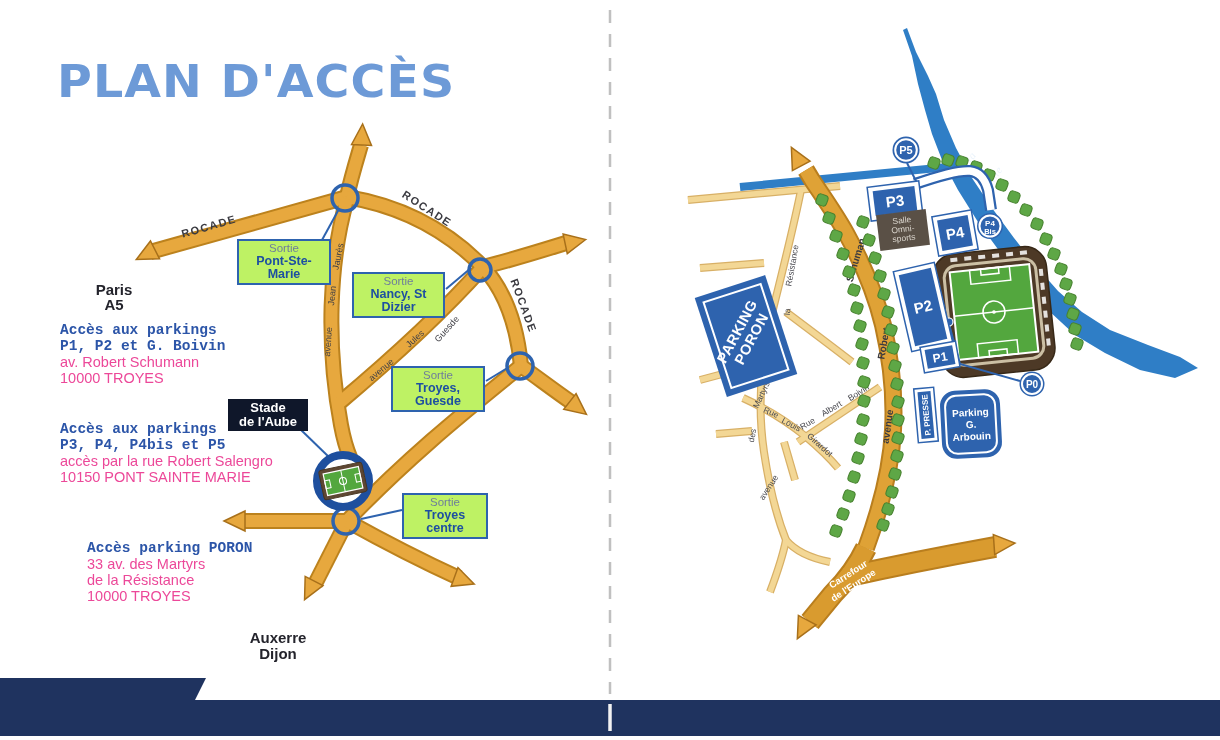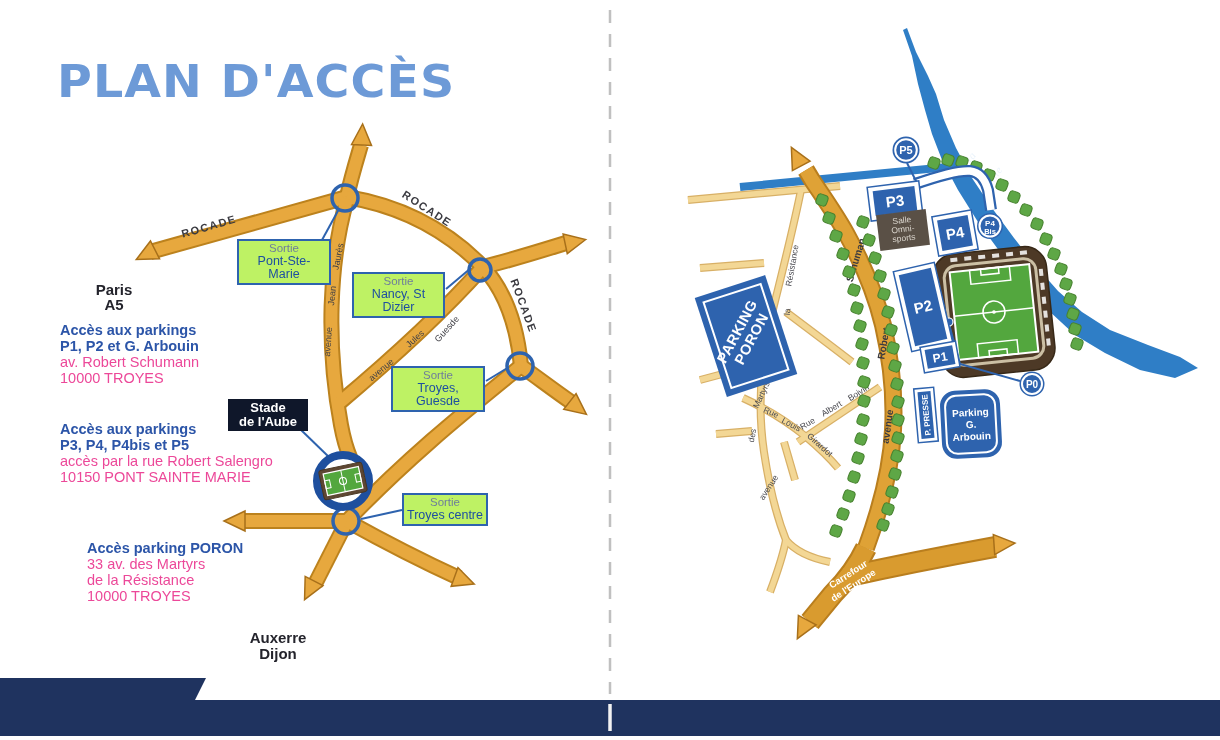--- a/index.html
+++ b/index.html
@@ -10,28 +10,28 @@
 
   .title{left:57px;top:56px;font-family:"DejaVu Sans",sans-serif;font-weight:800;
          font-size:44px;color:#6D9AD7;letter-spacing:1px;transform:scaleX(1.08);
          transform-origin:left center;white-space:nowrap;}
 
   .dest-label{text-align:center;font-weight:700;font-size:15px;line-height:15px;color:#24242C;margin-top:48px;}
   .paris{left:86px;top:234px;width:56px;}
   .auxerre{left:238px;top:582px;width:80px;line-height:16px;}
 
   .access-block{left:60px;width:250px;font-size:14.5px;line-height:16px;}
-  .access-block .hd{color:#2C55A8;font-weight:700;}
+  .access-block .hd{color:#2C55A8;font-weight:700;font-family:Liberation Mono, monospace;}
   .access-block .bd{color:#ec4899;}
   .b1{top:322px;} .b2{top:421px;} .b3{top:540px;margin-left:27px;}
 
   .exit-box{background:#bef264;border:2px solid #2E63AE;text-align:center;
             padding:1px 3px 2px 3px;box-sizing:border-box;}
   .exit-prefix{font-size:11.5px;color:#6E7E9B;line-height:13px;}
-  .exit-name{font-size:12.5px;font-weight:400;color:#1D4FA1;line-height:13px;}
+  .exit-name{font-size:12.5px;font-weight:700;color:#1D4FA1;line-height:13px;}
   .eb1{left:237px;top:239px;width:94px;}
   .eb2{left:352px;top:272px;width:93px;}
   .eb3{left:391px;top:366px;width:94px;}
   .eb4{left:402px;top:493px;width:86px;}
 
   .stade-box{left:228px;top:399px;width:80px;background:#0f172a;color:#fff;text-align:center;
              font-weight:700;font-size:13px;line-height:13.5px;padding:2px 0 3px 0;}
 
   
   .road-dark{stroke:#BC821D;stroke-width:16;fill:none;stroke-linejoin:round;}
@@ -426,21 +426,21 @@
   <div>A5</div>
 </div>
 
 <div class="overlay dest-label auxerre">
   <div>Auxerre</div>
   <div>Dijon</div>
 </div>
 
 <div class="overlay access-block b1">
   <div class="hd">Accès aux parkings</div>
-  <div class="hd">P1, P2 et G. Arbouin</div>
+  <div class="hd">P1, P2 et G. Boivin</div>
   <div class="bd">av. Robert Schumann</div>
   <div class="bd">10000 TROYES</div>
 </div>
 
 <div class="overlay access-block b2">
   <div class="hd">Accès aux parkings</div>
   <div class="hd">P3, P4, P4bis et P5</div>
   <div class="bd">accès par la rue Robert Salengro</div>
   <div class="bd">10150 PONT SAINTE MARIE</div>
 </div>

